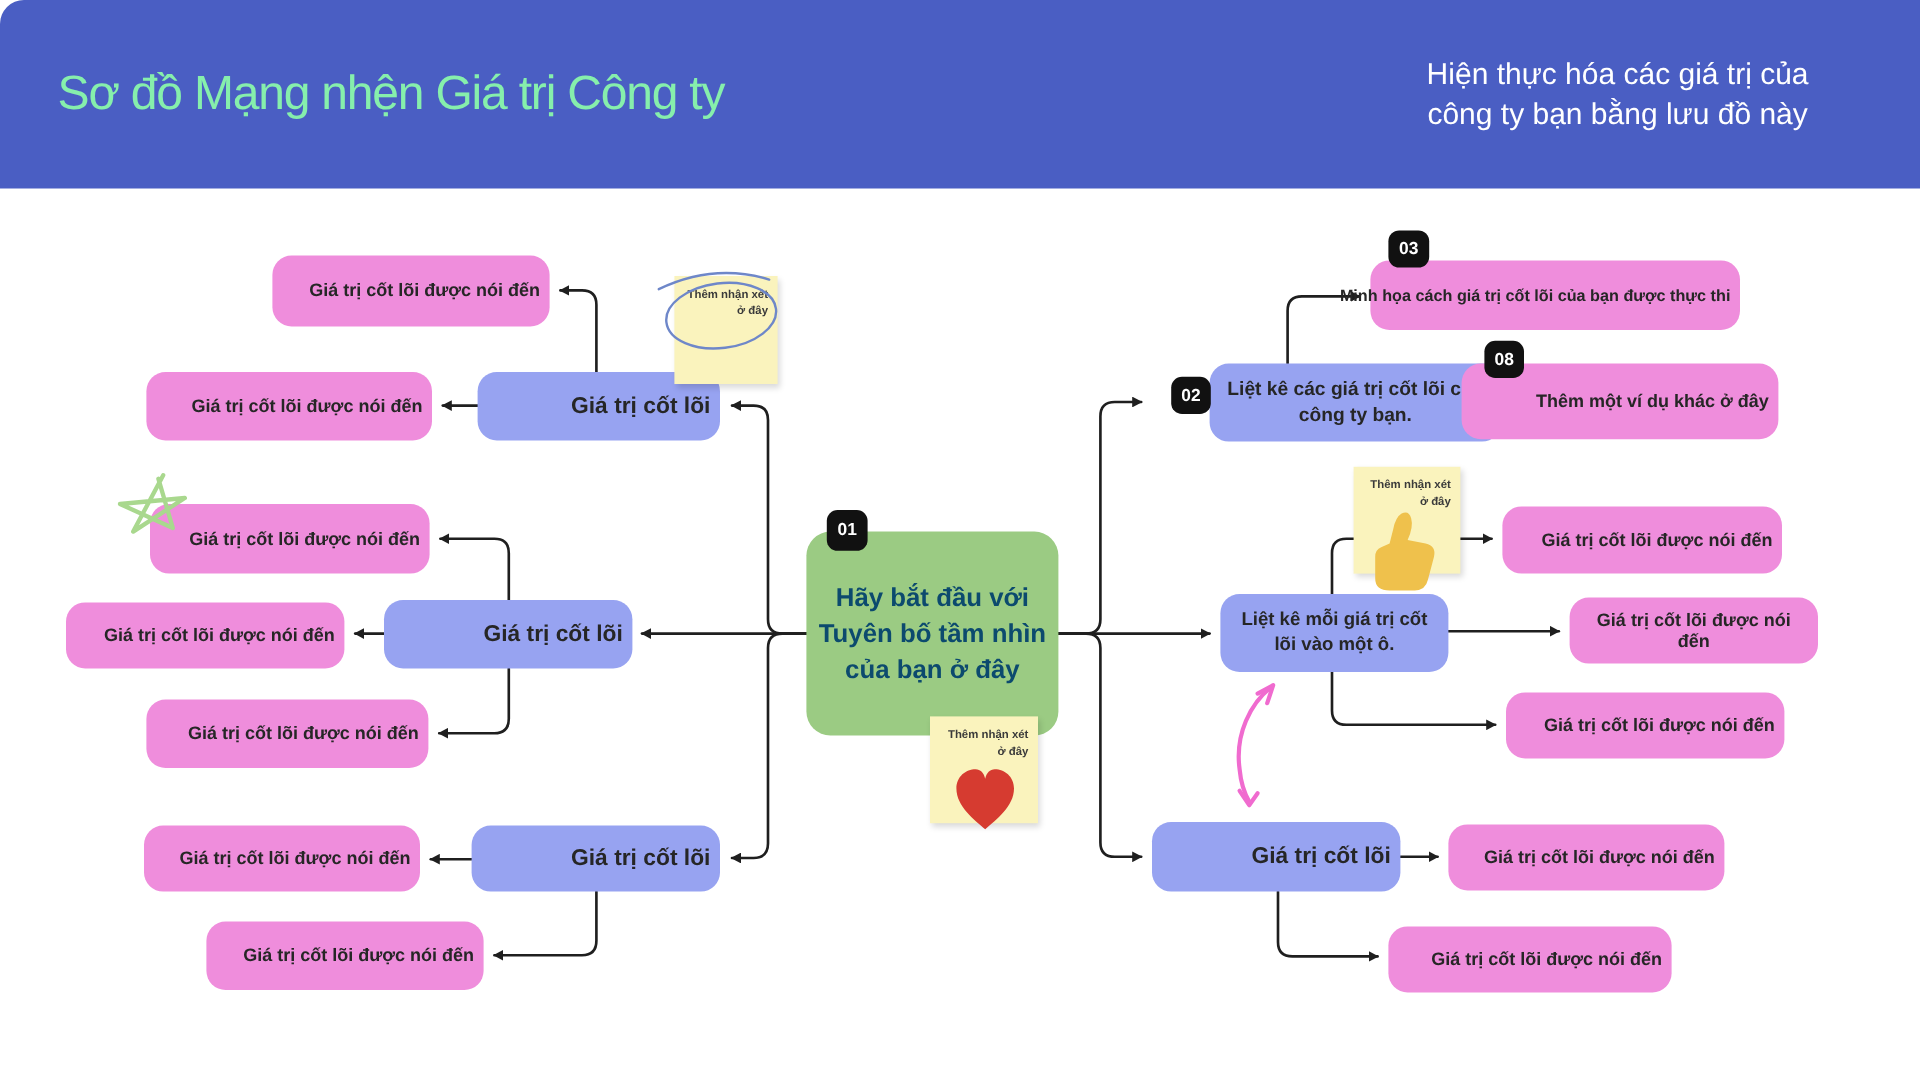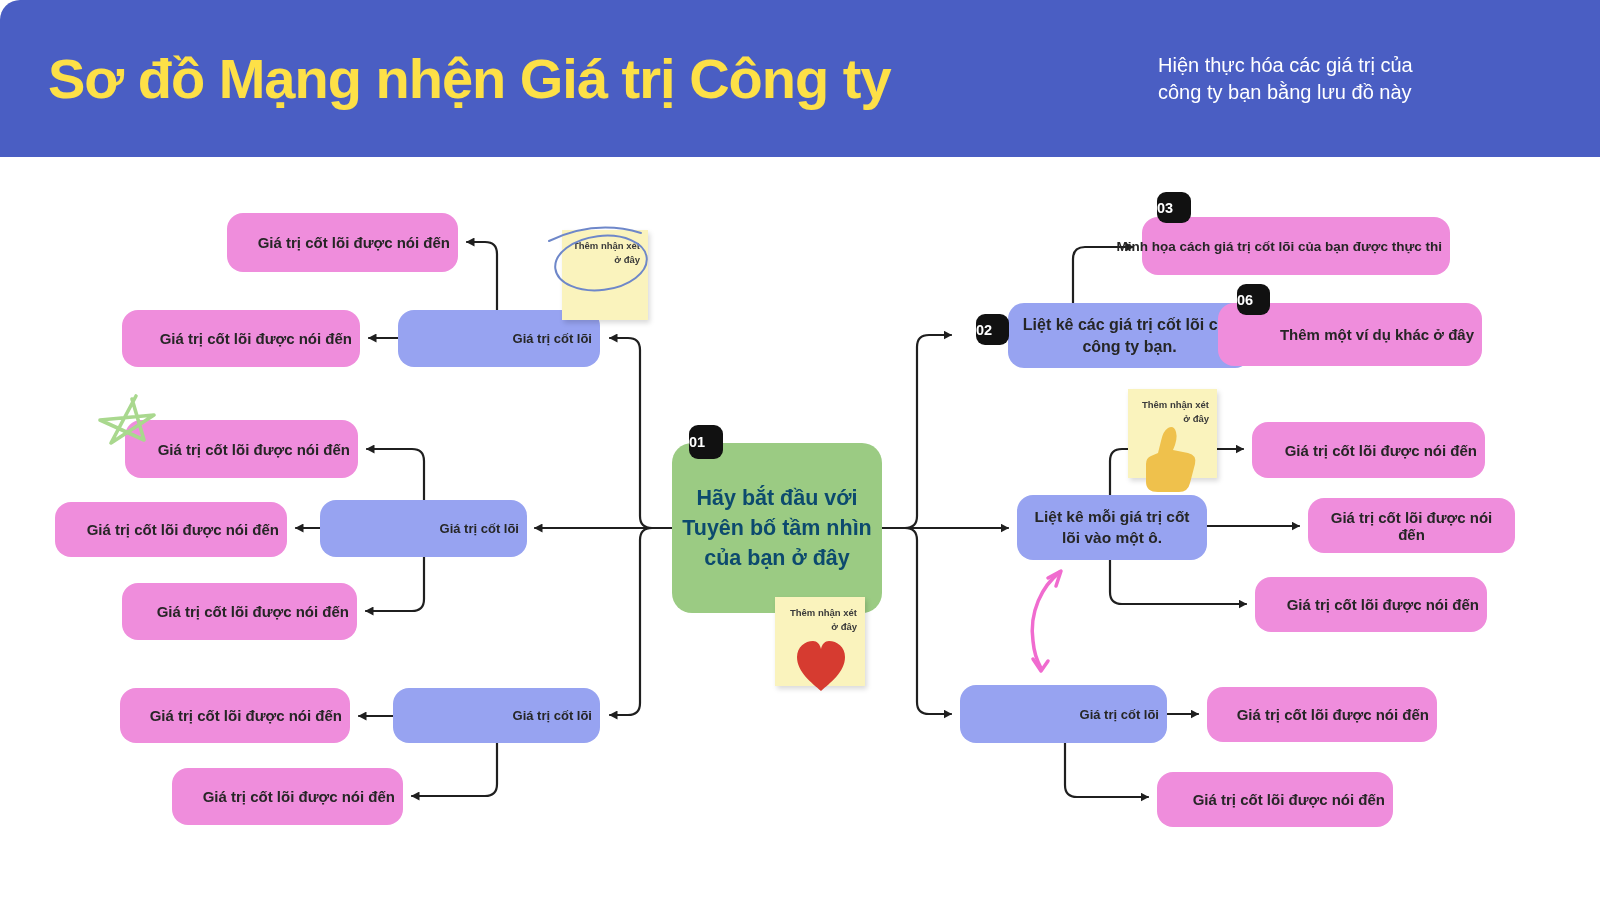--- a/index.html
+++ b/index.html
@@ -2,36 +2,36 @@
 <html><head>
 <meta charset="utf-8">
 <style>
   html,body{margin:0;padding:0;background:#ffffff;}
   #canvas{position:relative;width:1600px;height:900px;background:#ffffff;overflow:hidden;
           font-family:"Liberation Sans","DejaVu Sans",sans-serif;}
   
   .header{position:absolute;left:0;top:0;width:1600px;height:157px;background:#4A5EC3;
           border-top-left-radius:20px;display:flex;align-items:center;justify-content:space-between;
           box-sizing:border-box;padding:0 62px 0 48px;}
-  .title{color:#fde047;font-size:56px;font-weight:700;letter-spacing:-1px;white-space:nowrap;}
-  .subtitle{color:#ffffff;font-size:20px;font-weight:400;text-align:left;line-height:1.32;width:380px;}
+  .title{color:#86efac;font-size:40px;font-weight:400;letter-spacing:-1px;white-space:nowrap;}
+  .subtitle{color:#ffffff;font-size:25px;font-weight:400;text-align:center;line-height:1.32;width:380px;}
   
   .svg-layer{position:absolute;left:0;top:0;width:1600px;height:900px;pointer-events:none;}
   #connector-layer{z-index:1;}
   #doodle-layer{z-index:5;}
   
   .node{position:absolute;z-index:2;display:flex;align-items:center;justify-content:flex-end;
         text-align:center;box-sizing:border-box;color:#262626;}
   .pink{background:#EF8DDC;border-radius:16px;font-size:15px;font-weight:600;padding:0 8px;}
-  .blue{background:#97A3F1;border-radius:16px;font-size:13px;font-weight:600;padding:0 8px;}
+  .blue{background:#97A3F1;border-radius:16px;font-size:19px;font-weight:600;padding:0 8px;}
   .blue.small{font-size:16px;line-height:1.35;}
   .green{background:#9BCB83;border-radius:20px;font-size:21.5px;font-weight:600;line-height:1.4;padding:0 8px;color:#0c4a6e;}
   .nowrap{white-space:nowrap;font-size:13.5px;}
   .badge{position:absolute;z-index:4;background:#111111;color:#ffffff;border-radius:9px;
-         display:flex;align-items:center;font-size:14.5px;font-weight:700;}
+         display:flex;align-items:center;justify-content:center;font-size:14.5px;font-weight:700;}
   .sticky{position:absolute;z-index:3;background:#FAF3BD;color:#3a3a3a;font-size:9.5px;font-weight:600;
           line-height:1.45;box-sizing:border-box;padding:9px 8px;box-shadow:2px 3px 5px rgba(0,0,0,0.15);text-align:right;}
 </style>
 </head>
 <body>
 
 <div id="canvas">
 
   <div class="header">
     <div class="title">Sơ đồ Mạng nhện Giá trị Công ty</div>
@@ -126,21 +126,21 @@
   <div class="node pink nowrap" style="left:1142px;top:217px;width:308px;height:58px;">
     <span>Minh họa cách giá trị cốt lõi của bạn được thực thi</span>
   </div>
   <div class="badge" style="left:1157px;top:192px;width:34px;height:31px;">
     <span>03</span>
   </div>
   <div class="node pink" style="left:1218px;top:303px;width:264px;height:63px;">
     <span>Thêm một ví dụ khác ở đây</span>
   </div>
   <div class="badge" style="left:1237px;top:284px;width:33px;height:31px;">
-    <span>06</span>
+    <span>08</span>
   </div>
 
   <div class="node pink" style="left:1252px;top:422px;width:233px;height:56px;">
     <span>Giá trị cốt lõi được nói đến</span>
   </div>
   <div class="node blue small" style="left:1017px;top:495px;width:190px;height:65px;font-size:15.5px;">
     <span>Liệt kê mỗi giá trị cốt lõi vào một ô.</span>
   </div>
   <div class="node pink" style="left:1308px;top:498px;width:207px;height:55px;">
     <span>Giá trị cốt lõi được nói đến</span>

